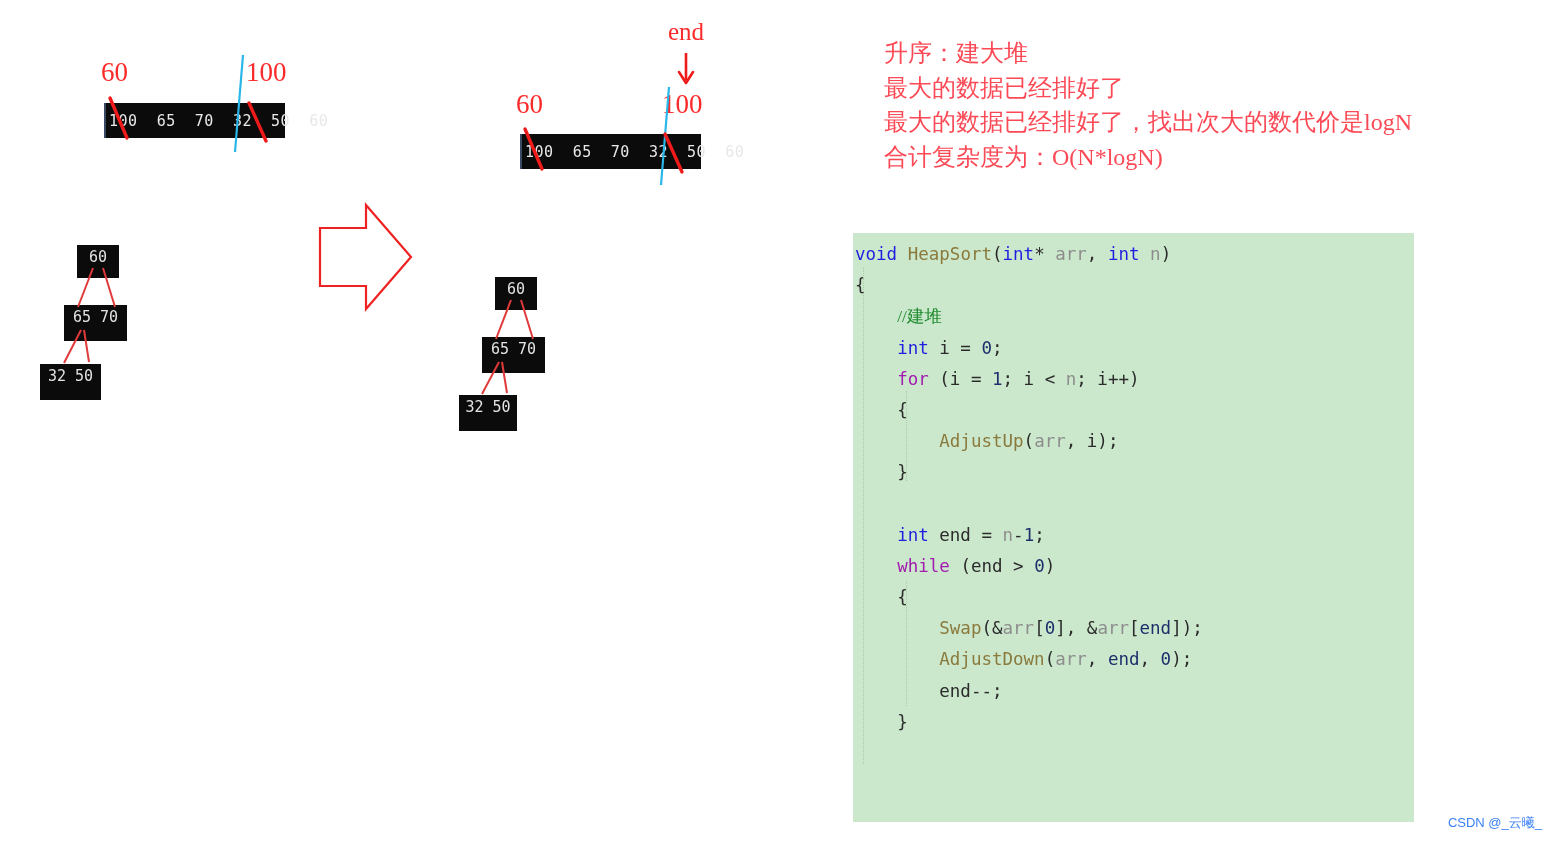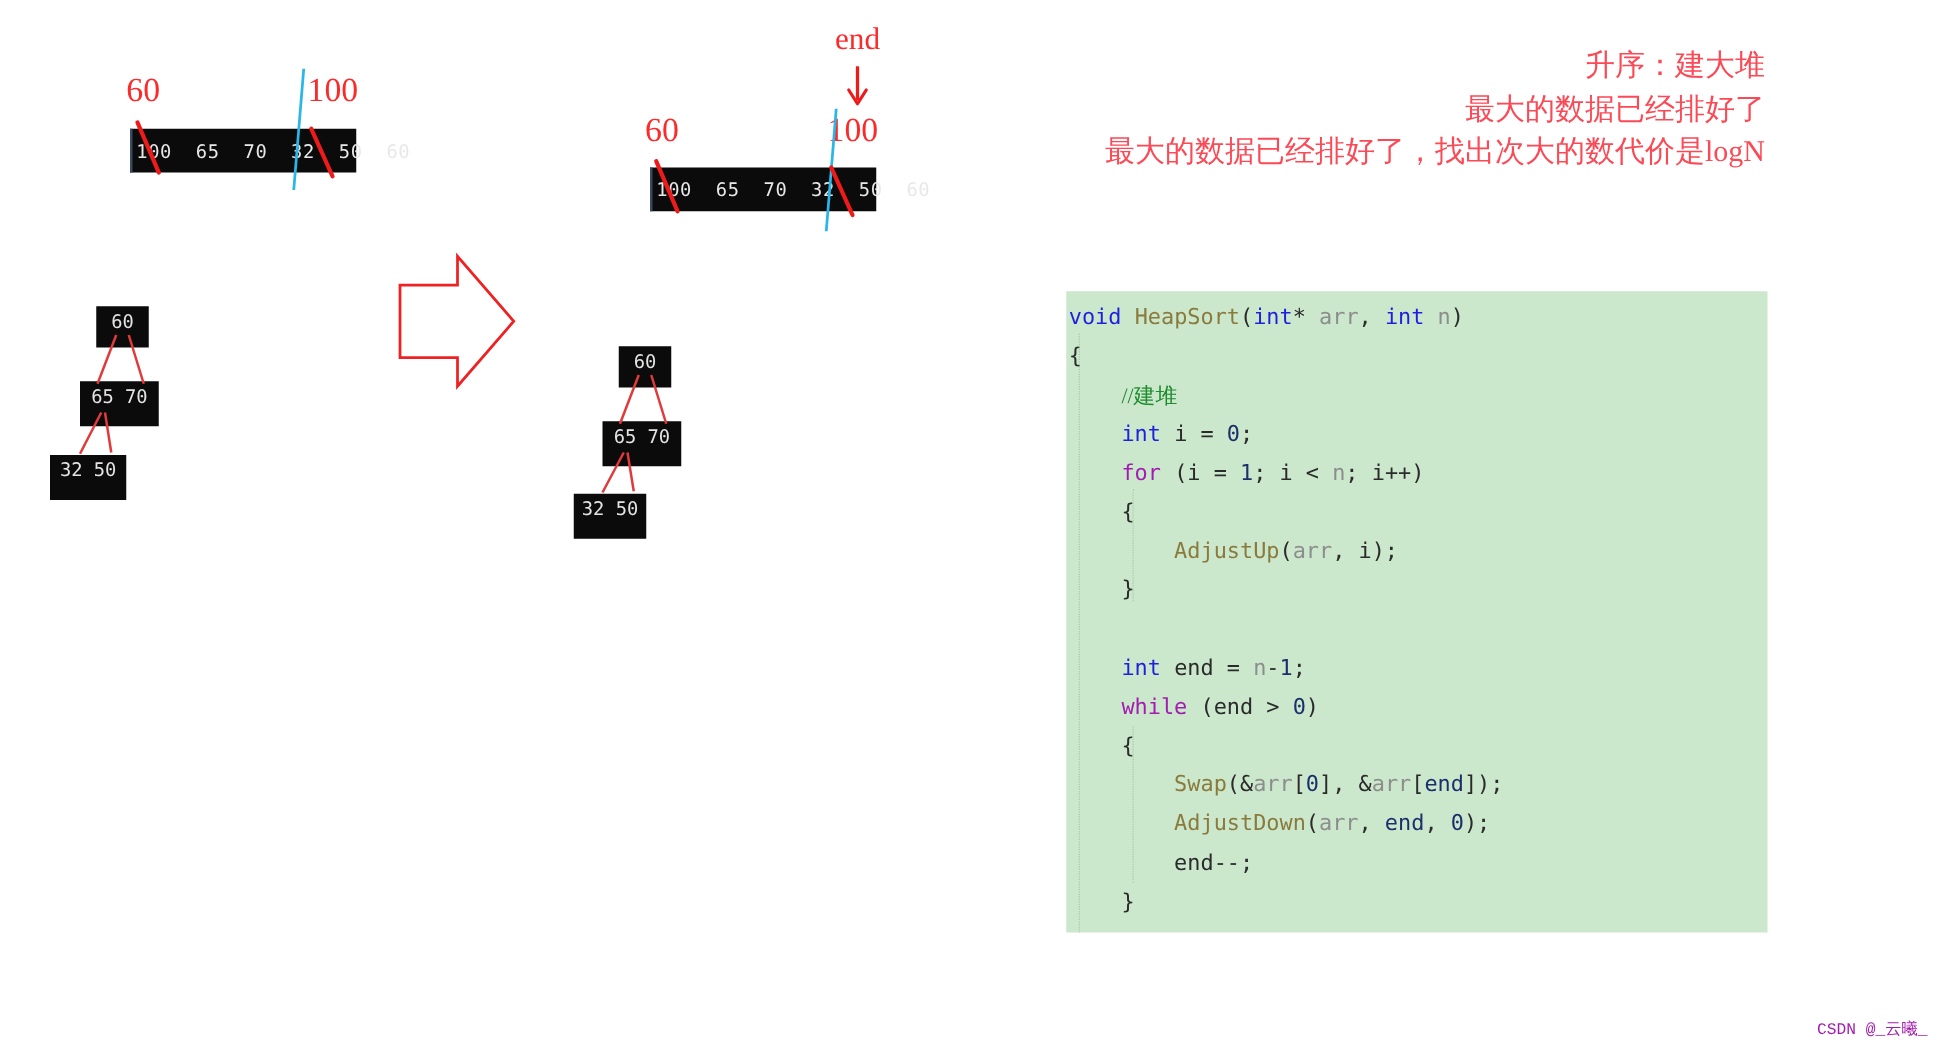--- a/index.html
+++ b/index.html
@@ -62,31 +62,30 @@
   
   .note-block {
     position: absolute;
     left: 884px;
     top: 36px;
     color: #fb4a56;
     font-family: "Liberation Serif", "DejaVu Serif", serif;
     font-size: 24px;
     line-height: 34.5px;
     white-space: nowrap;
-    text-align: right;
   }
   .note-line { display: block; }
 
   
   .code-block {
     position: absolute;
     left: 853px;
     top: 233px;
     width: 561px;
-    height: 513px;
+    height: 589px;
     background: #cbe8cc;
     box-sizing: border-box;
     padding: 6px 0 0 0;
     overflow: hidden;
   }
   .code-pre {
     margin: 0;
     font-family: "DejaVu Sans Mono", "Liberation Mono", monospace;
     font-size: 17.5px;
     line-height: 31.2px;
@@ -112,22 +111,22 @@
   .t-var   { color: #8d8d8d; }   
   .t-num   { color: #1d2f6b; }   
   .t-cmt   { color: #1f8b2f; font-family: Liberation Serif, serif; }   
   .t-punct { color: #2b2b2b; }
 
   
   .watermark {
     position: absolute;
     right: 14px;
     bottom: 10px;
-    color: #a21caf;
-    font-family: Liberation Mono, monospace;
+    color: #3b82f6;
+    font-family: Liberation Sans, sans-serif;
     font-size: 13px;
     white-space: nowrap;
     margin-top: 44px;
   }
 
   svg.overlay {
     position: absolute;
     left: 0;
     top: 0;
     width: 1556px;
@@ -187,20 +186,21 @@
     <line x1="521" y1="300" x2="533" y2="339"></line>
     <line x1="499" y1="362" x2="482" y2="394"></line>
     <line x1="502" y1="362" x2="507" y2="393"></line>
   </g>
 </svg>
 
 <div class="note-block">
   <span class="note-line">升序：建大堆</span>
   <span class="note-line">最大的数据已经排好了</span>
   <span class="note-line">最大的数据已经排好了，找出次大的数代价是logN</span>
+  <span class="note-line">合计复杂度为：O(N*logN)</span>
 </div>
 
 <div class="code-block">
   <div class="guide" style="left:10px; top:34px; height:497px;"></div>
   <div class="guide" style="left:53px; top:158px; height:90px;"></div>
   <div class="guide" style="left:53px; top:348px; height:125px;"></div>
   <pre class="code-pre"><code id="code-root"><span class="code-line"><span class="t-kw">void</span><span class="t-punct"> </span><span class="t-fn">HeapSort</span><span class="t-punct">(</span><span class="t-kw">int</span><span class="t-punct">* </span><span class="t-var">arr</span><span class="t-punct">, </span><span class="t-kw">int</span><span class="t-punct"> </span><span class="t-var">n</span><span class="t-punct">)</span></span><span class="code-line"><span class="t-punct">{</span></span><span class="code-line"><span class="t-punct">    </span><span class="t-cmt">//建堆</span></span><span class="code-line"><span class="t-punct">    </span><span class="t-kw">int</span><span class="t-punct"> i = </span><span class="t-num">0</span><span class="t-punct">;</span></span><span class="code-line"><span class="t-punct">    </span><span class="t-ctrl">for</span><span class="t-punct"> (i = </span><span class="t-num">1</span><span class="t-punct">; i &lt; </span><span class="t-var">n</span><span class="t-punct">; i++)</span></span><span class="code-line"><span class="t-punct">    {</span></span><span class="code-line"><span class="t-punct">        </span><span class="t-fn">AdjustUp</span><span class="t-punct">(</span><span class="t-var">arr</span><span class="t-punct">, i);</span></span><span class="code-line"><span class="t-punct">    }</span></span><span class="code-line"><span class="t-punct"></span></span><span class="code-line"><span class="t-punct">    </span><span class="t-kw">int</span><span class="t-punct"> end = </span><span class="t-var">n</span><span class="t-punct">-</span><span class="t-num">1</span><span class="t-punct">;</span></span><span class="code-line"><span class="t-punct">    </span><span class="t-ctrl">while</span><span class="t-punct"> (end &gt; </span><span class="t-num">0</span><span class="t-punct">)</span></span><span class="code-line"><span class="t-punct">    {</span></span><span class="code-line"><span class="t-punct">        </span><span class="t-fn">Swap</span><span class="t-punct">(&amp;</span><span class="t-var">arr</span><span class="t-punct">[</span><span class="t-num">0</span><span class="t-punct">], &amp;</span><span class="t-var">arr</span><span class="t-punct">[</span><span class="t-num">end</span><span class="t-punct">]);</span></span><span class="code-line"><span class="t-punct">        </span><span class="t-fn">AdjustDown</span><span class="t-punct">(</span><span class="t-var">arr</span><span class="t-punct">, </span><span class="t-num">end</span><span class="t-punct">, </span><span class="t-num">0</span><span class="t-punct">);</span></span><span class="code-line"><span class="t-punct">        </span><span class="t-punct">end--;</span></span><span class="code-line"><span class="t-punct">    }</span></span><span class="code-line"><span class="t-punct"></span></span><span class="code-line"><span class="t-punct"></span></span><span class="code-line"></span></code></pre>
 </div>
 
 <div class="watermark">CSDN @_云曦_</div>

